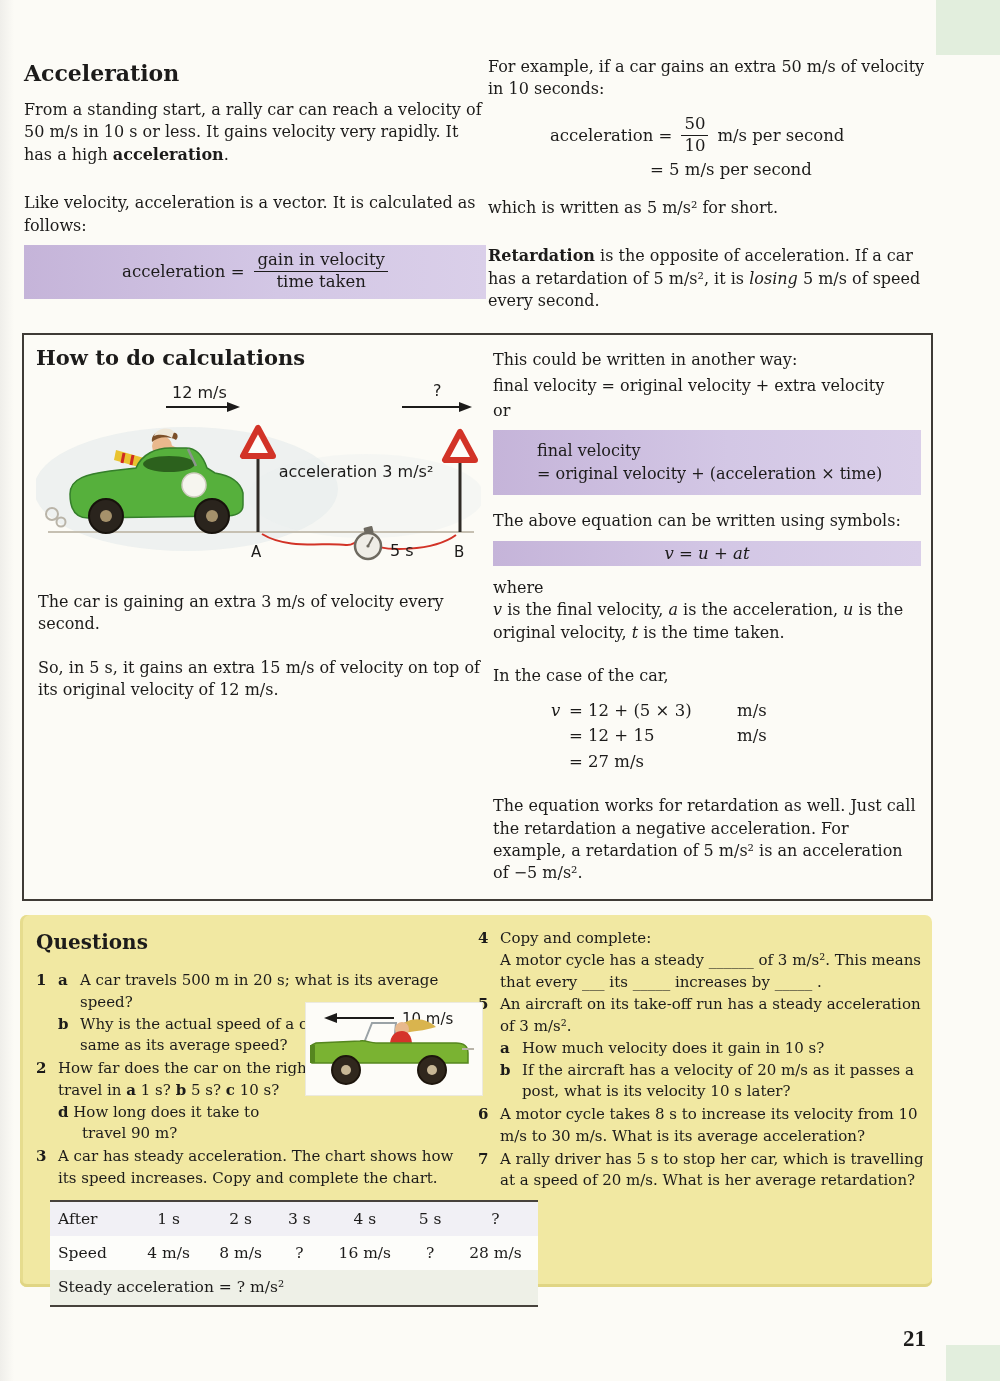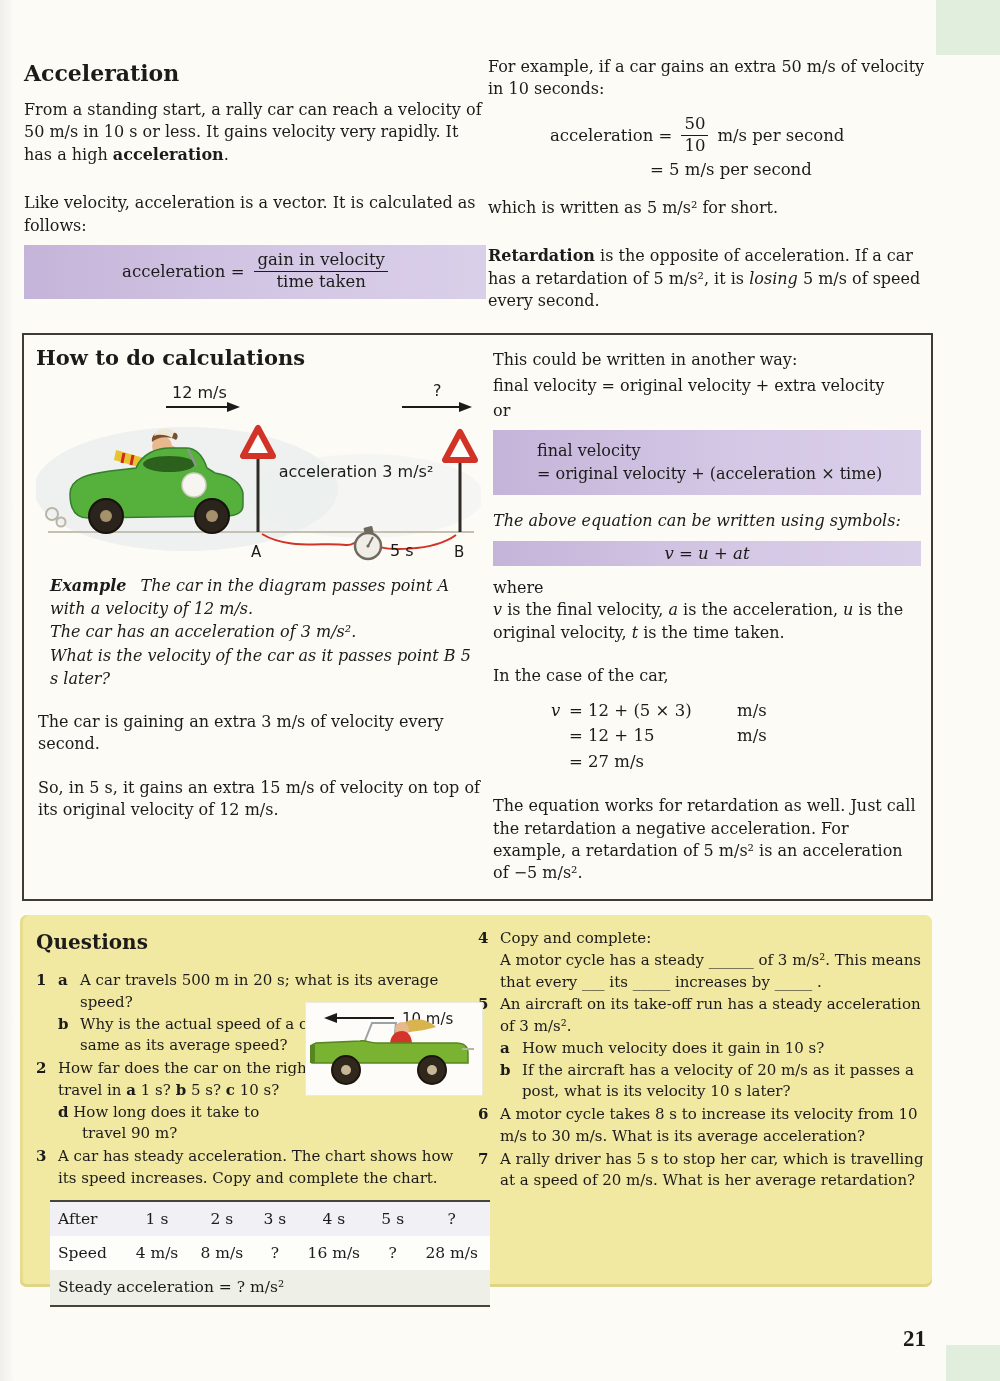--- a/index.html
+++ b/index.html
@@ -39,41 +39,41 @@
   .calc-left h2{font-size:21px;margin:2px 0 4px;}
   .example{font-style:italic;margin:4px 0 0 14px;width:434px;}
   .example p{margin:0;font-size:16px;line-height:1.45;}
   .example-label{font-weight:bold;margin-right:14px;}
   .body-p{margin:21px 0 0 2px;width:448px;}
 
   .cr-p1{margin:4px 0 4px;}
   .cr-p2{margin:0 0 2px;}
   .cr-or{margin:0 0 8px;}
   .cr-box1{padding:9px 0 9px 44px;margin-bottom:15px;font-size:16px;line-height:1.45;}
-  .cr-p4{margin:0 0 9px;font-style:italic;}
+  .cr-p4{margin:0 0 9px;}
   .cr-box2{padding:3px 0;text-align:center;margin-bottom:11px;font-size:16.5px;}
   .cr-p6{margin:0 0 21px;}
   .cr-p7{margin:0 0 10px;}
   .cr-eq{margin:0 0 21px 58px;display:grid;grid-template-columns:18px 168px auto;font-size:16.5px;line-height:1.55;}
 
   .questions-box{left:20px;top:915px;width:912px;height:372px;background:#f1e8a2;border-radius:7px;
                  box-shadow:inset 0 -3px 0 #e0d584, inset 3px 0 0 #e6dc8e;display:flex;}
   .q-left{width:456px;padding:13px 0 0 16px;position:relative;box-sizing:border-box;}
   .q-right{width:456px;padding:13px 2px 0 2px;box-sizing:border-box;}
   .q-left h2{font-size:20px;margin:0 0 13px;}
   .questions-box p, .questions-box div{font-size:15px;line-height:1.45;}
   .qrow{display:grid;grid-template-columns:22px 1fr;margin-bottom:1px;}
   .qnum{font-weight:bold;}
   .qsub{display:grid;grid-template-columns:22px 1fr;}
   .qletter{font-weight:bold;}
   .q-indent{padding-left:24px;}
 
   .car-photo{position:absolute;left:286px;top:88px;width:176px;height:92px;background:#fdfcf8;box-shadow:0 0 0 1px #eceadf;}
 
-  table.speed-chart{margin:10px 2px 0 14px;width:440px;border-collapse:collapse;background:#fdfdfa;
+  table.speed-chart{margin:10px 2px 0 14px;width:488px;border-collapse:collapse;background:#fdfdfa;
                     border-top:2.5px solid #47423c;border-bottom:2.5px solid #47423c;font-size:15.5px;border-radius:28px;}
   table.speed-chart td{padding:6px 6px;text-align:center;}
   table.speed-chart td:first-child{text-align:left;padding-left:8px;}
   tr.chart-r1 td{background:#f1f0f5;}
   tr.chart-r3 td{background:#eef0e7;text-align:left;padding-left:8px;}
 
   .page-num{position:absolute;left:903px;top:1326px;font-family:Liberation Serif, serif;font-weight:bold;font-size:23px;}
   svg text{font-family:"DejaVu Sans",sans-serif;fill:#1c1b1a;}
 </style>
 </head>
@@ -169,25 +169,20 @@
           <ellipse cx="133" cy="90" rx="26" ry="8" fill="#245418" opacity="0.85"></ellipse>
           <line x1="152" y1="75" x2="160" y2="92" stroke="#8d948f" stroke-width="2.5"></line>
           <circle cx="158" cy="111" r="12" fill="#f6f5ef" stroke="#cfccc0" stroke-width="1.5"></circle>
           <circle cx="70" cy="142" r="17" fill="#2a241d" stroke="#17120c" stroke-width="2"></circle>
           <circle cx="70" cy="142" r="6" fill="#a5916b"></circle>
           <circle cx="176" cy="142" r="17" fill="#2a241d" stroke="#17120c" stroke-width="2"></circle>
           <circle cx="176" cy="142" r="6" fill="#a5916b"></circle>
         </g>
       </svg>
 
-      <div class="example">
-        <p><span class="example-label">Example</span><span>The car in the diagram passes point A with a velocity of 12 m/s.</span></p>
-        <p>The car has an acceleration of 3 m/s².</p>
-        <p>What is the velocity of the car as it passes point B 5 s later?</p>
-      </div>
       <p class="body-p">The car is gaining an extra 3 m/s of velocity every second.</p>
       <p class="body-p">So, in 5 s, it gains an extra 15 m/s of velocity on top of its original velocity of 12 m/s.</p>
     </div>
 
     <div class="calc-right">
       <p class="cr-p1">This could be written in another way:</p>
       <p class="cr-p2">final velocity = original velocity + extra velocity</p>
       <p class="cr-or">or</p>
       <div class="pbox cr-box1">
         <div>final velocity</div>

